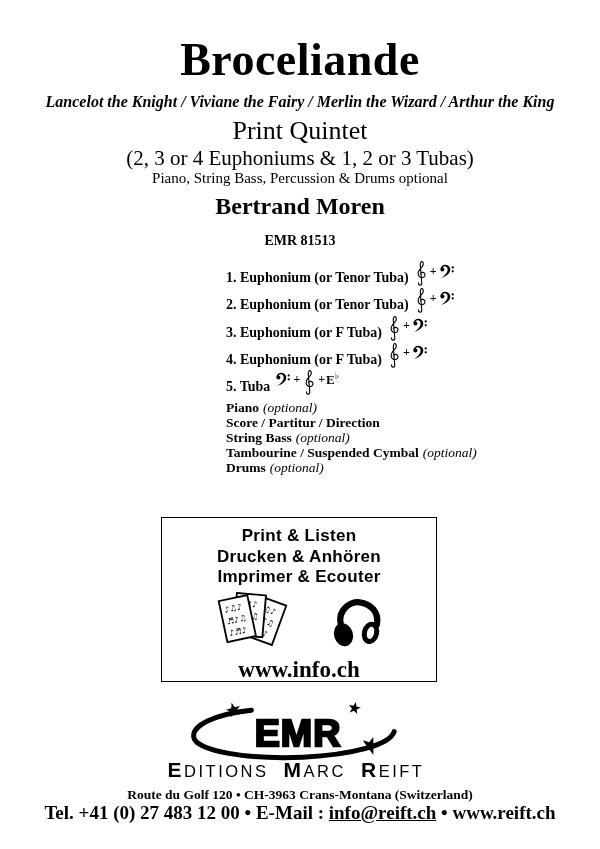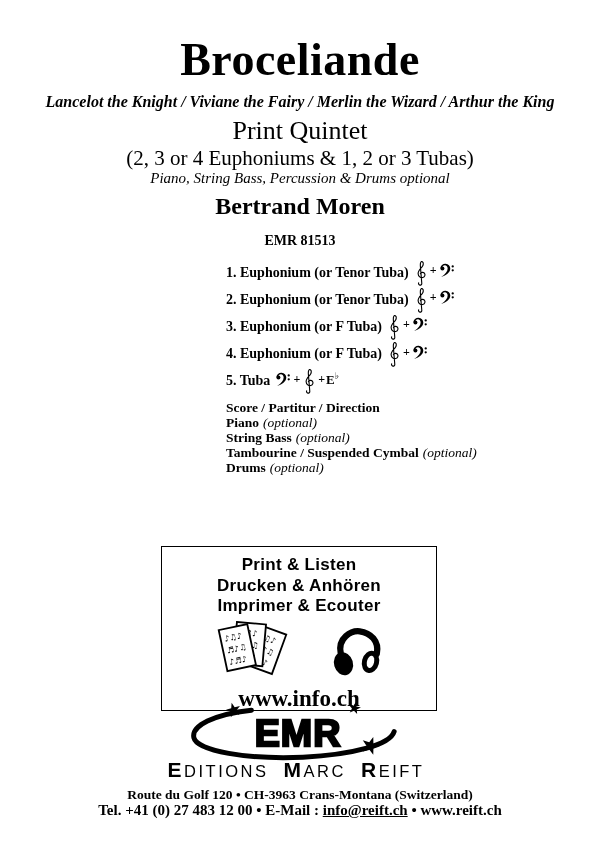--- a/index.html
+++ b/index.html
@@ -6,53 +6,53 @@
   .page{
     position:relative;width:600px;height:849px;background:#ffffff;color:#000;
     font-family:"Liberation Serif",serif;margin:0 auto;overflow:hidden;
   }
   .abs{position:absolute;left:0;right:0;text-align:center;}
 
   .title{top:33px;font-size:46px;font-weight:bold;letter-spacing:.5px;}
   .subtitle{top:93px;font-size:16px;font-weight:bold;font-style:italic;}
   .ensemble{top:116px;font-size:26px;}
   .instrumentation{top:146px;font-size:21px;}
-  .optional-note{top:170px;font-size:15px;font-style:italic;}
+  .optional-note{top:170px;font-size:15px;}
   .composer{top:193px;font-size:24px;font-weight:bold;}
   .catalog{top:233px;font-size:14px;font-weight:bold;}
 
   .inst-list{position:absolute;left:226px;top:259px;text-align:left;}
-  .inst-row{display:flex;align-items:center;height:27.2px;font-size:14px;font-weight:bold;white-space:nowrap;}
+  .inst-row{display:flex;align-items:flex-end;height:27.2px;font-size:14px;font-weight:bold;white-space:nowrap;}
   .inst-row .clefs{display:flex;align-items:center;margin-left:4px;}
   .clef-treble{width:14px;height:26px;margin:0 1px;}
   .clef-bass{width:16px;height:15px;margin:0 1px;position:relative;top:-2px;}
   .plus{font-size:12px;font-weight:bold;margin:0 1px;position:relative;top:-2px;}
   .eb{font-size:13px;font-weight:bold;position:relative;top:-2px;}
   .eb sup{font-size:9px;font-family:"DejaVu Sans",sans-serif;}
 
   .extras-list{position:absolute;left:226px;top:400px;text-align:left;}
   .extra-row{font-size:13.5px;font-weight:bold;line-height:15px;white-space:nowrap;}
   .extra-row .opt{font-weight:normal;font-style:italic;margin-left:4px;}
 
   .promo-box{
     position:absolute;left:161px;top:517px;width:274px;height:163px;
-    border:1.5px solid #000;text-align:center;margin-top:29px;
+    border:1.5px solid #000;text-align:center;
   }
   .promo-line{font-family:"Liberation Sans",sans-serif;font-weight:bold;font-size:17px;line-height:20.5px;letter-spacing:.3px;}
   .promo-line:first-of-type{margin-top:8px;}
   .promo-icons{display:flex;justify-content:center;align-items:center;gap:30px;margin-top:4px;height:62px;}
   .promo-site{font-size:23px;font-weight:bold;margin-top:3px;}
 
   .logo-wrap{top:701px;}
   .logo-wrap svg{display:inline-block;}
   .editions{top:758px;font-family:"Liberation Sans",sans-serif;letter-spacing:2.5px;font-size:16.5px;}
   .editions b{font-size:21px;}
   .editions .word{margin-right:8px;}
   .address{top:787px;font-size:13.5px;font-weight:bold;}
-  .contact{top:802px;font-size:15px;font-weight:bold;}
+  .contact{top:802px;font-size:19px;font-weight:bold;}
   .contact a{color:#000;text-decoration:underline;}
 
   svg .ink{fill:#000;}
 </style>
 </head>
 <body>
 
 <svg width="0" height="0" style="position:absolute">
   <defs>
     <g id="treble-clef">
@@ -146,24 +146,24 @@
             <use href="#treble-clef"></use>
           </svg>
         <span class="plus">+</span>
         <span class="eb"><span>E</span><sup>♭</sup></span>
       </span>
     </div>
   </div>
 
   <div class="extras-list">
     <div class="extra-row">
+      <span>Piano</span><span class="opt">(optional)</span>
+    </div>
+    <div class="extra-row">
       <span>Score / Partitur / Direction</span><span class="opt"></span>
-    </div>
-    <div class="extra-row">
-      <span>Piano</span><span class="opt">(optional)</span>
     </div>
     <div class="extra-row">
       <span>String Bass</span><span class="opt">(optional)</span>
     </div>
     <div class="extra-row">
       <span>Tambourine / Suspended Cymbal</span><span class="opt">(optional)</span>
     </div>
     <div class="extra-row">
       <span>Drums</span><span class="opt">(optional)</span>
     </div>

